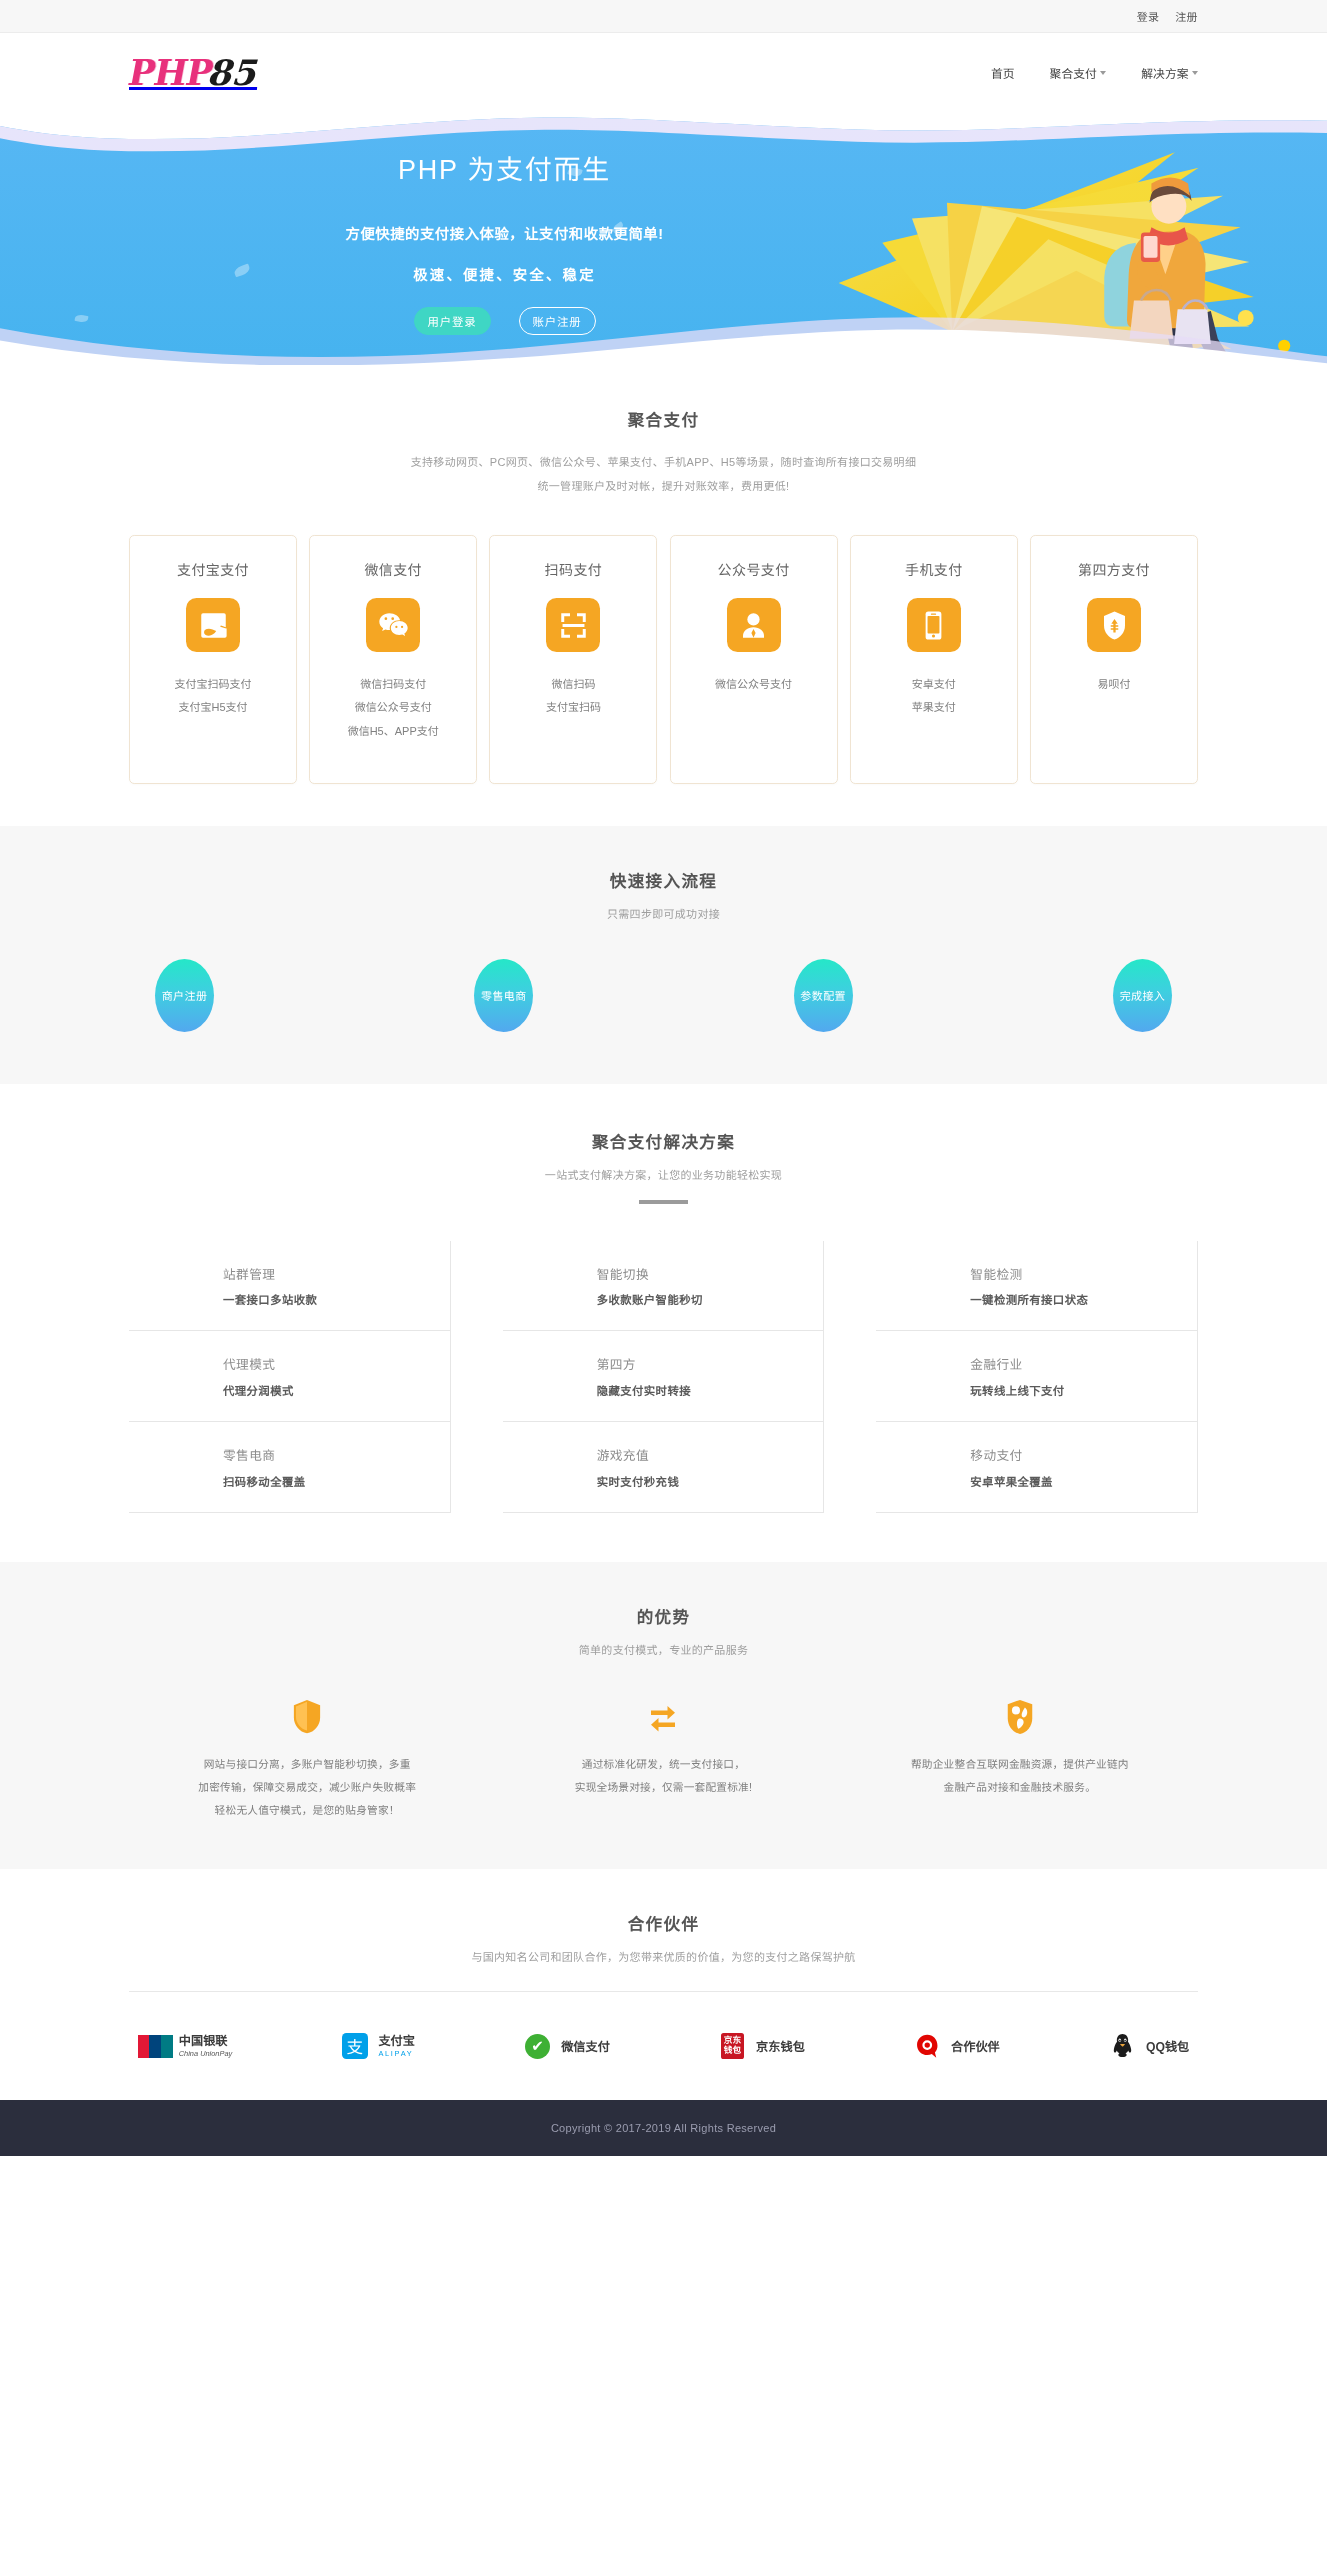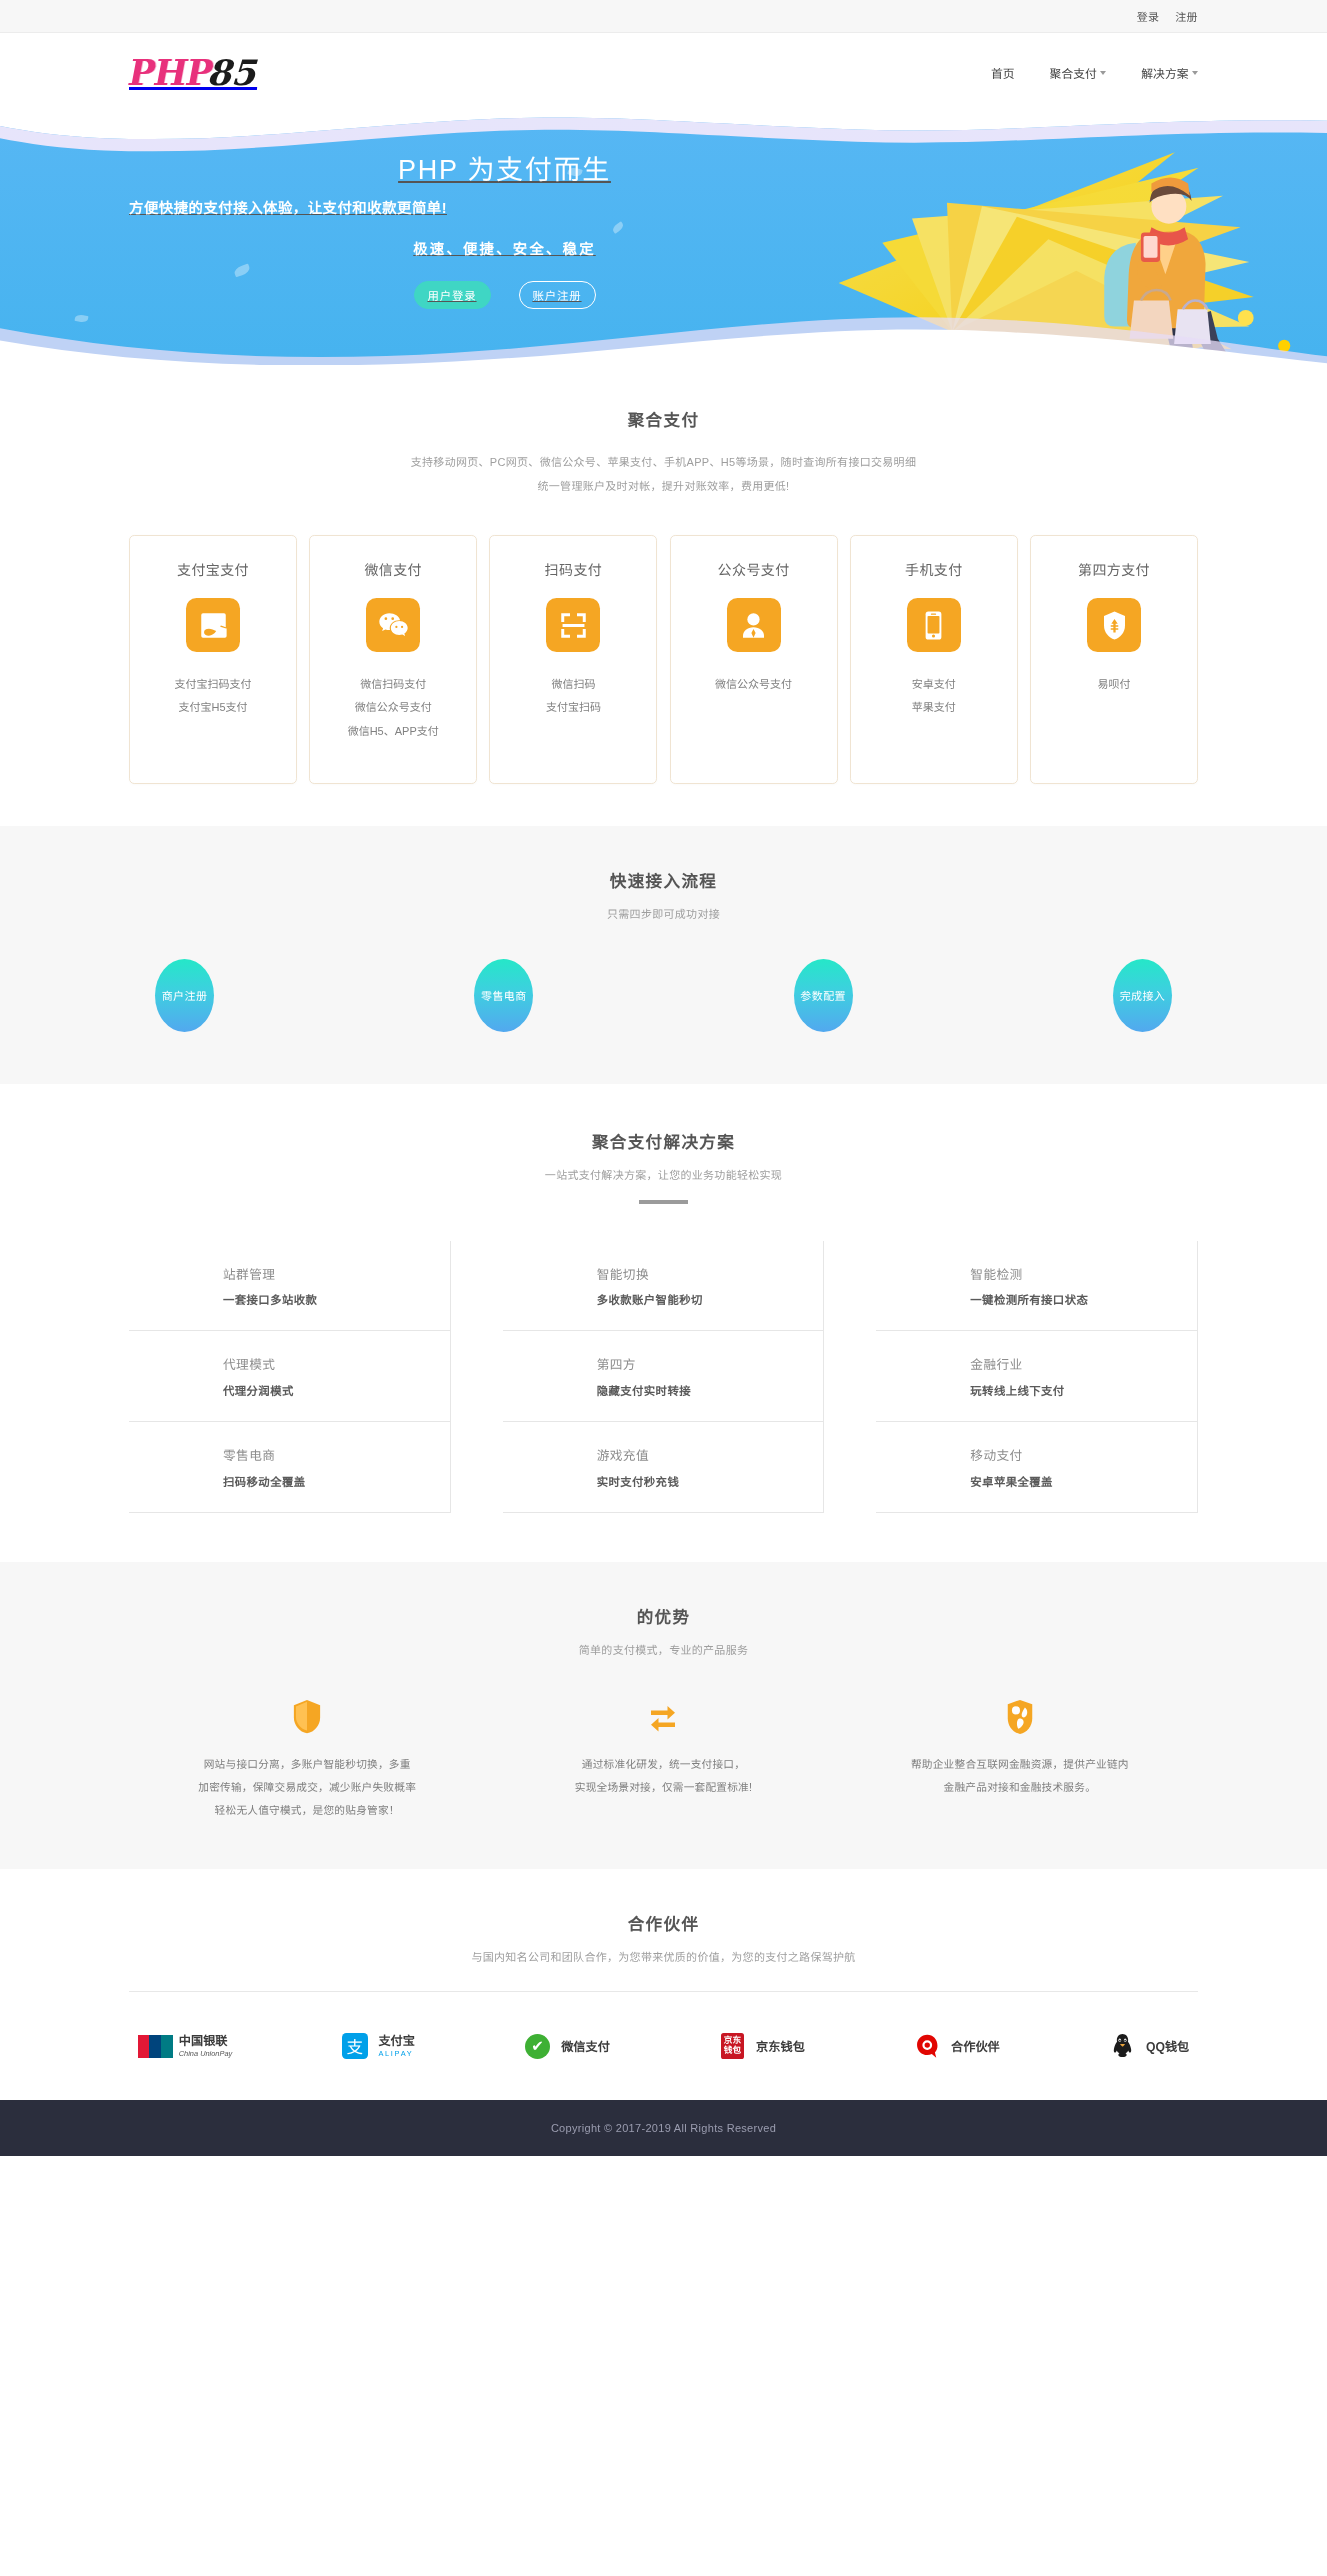--- a/index.html
+++ b/index.html
@@ -50,33 +50,32 @@
   .caret {
     width:0;height:0;border-left:3.5px solid transparent;
     border-right:3.5px solid transparent;border-top:4.4px solid #9a9a9a;
     display:inline-block; position:relative; top:0.9px;
   }
 
   
   .hero {
     position:relative; height:253px; overflow:hidden;
     background:linear-gradient(180deg,#55b4f2 0%,#4fb0f0 45%,#49b7ef 100%);
-    text-decoration:underline;
   }
   .hero-svg { position:absolute; inset:0; width:100%; height:100%; }
   .hero-inner {
     position:relative; z-index:5; width:100%; height:100%;
     padding-left:129px; padding-top:42px;
   }
   .hero-title {
     font-size:27px; color:#ffffff; font-weight:300; letter-spacing:1.7px;
     width:751px; text-align:center; line-height:1.2;
   }
   .hero-sub1 {
-    margin-top:10px; width:751px; text-align:left;
+    margin-top:36px; width:751px; text-align:center;
     font-size:14.4px; color:#fff; font-weight:bold; letter-spacing:0.5px;
   }
   .hero-sub2 {
     margin-top:20px; width:751px; text-align:center;
     font-size:14.4px; color:#fff; font-weight:bold; letter-spacing:2.2px;
   }
   .hero-btns {
     margin-top:23px; width:751px; display:flex; justify-content:center; gap:28px;
   }
   .btn {

